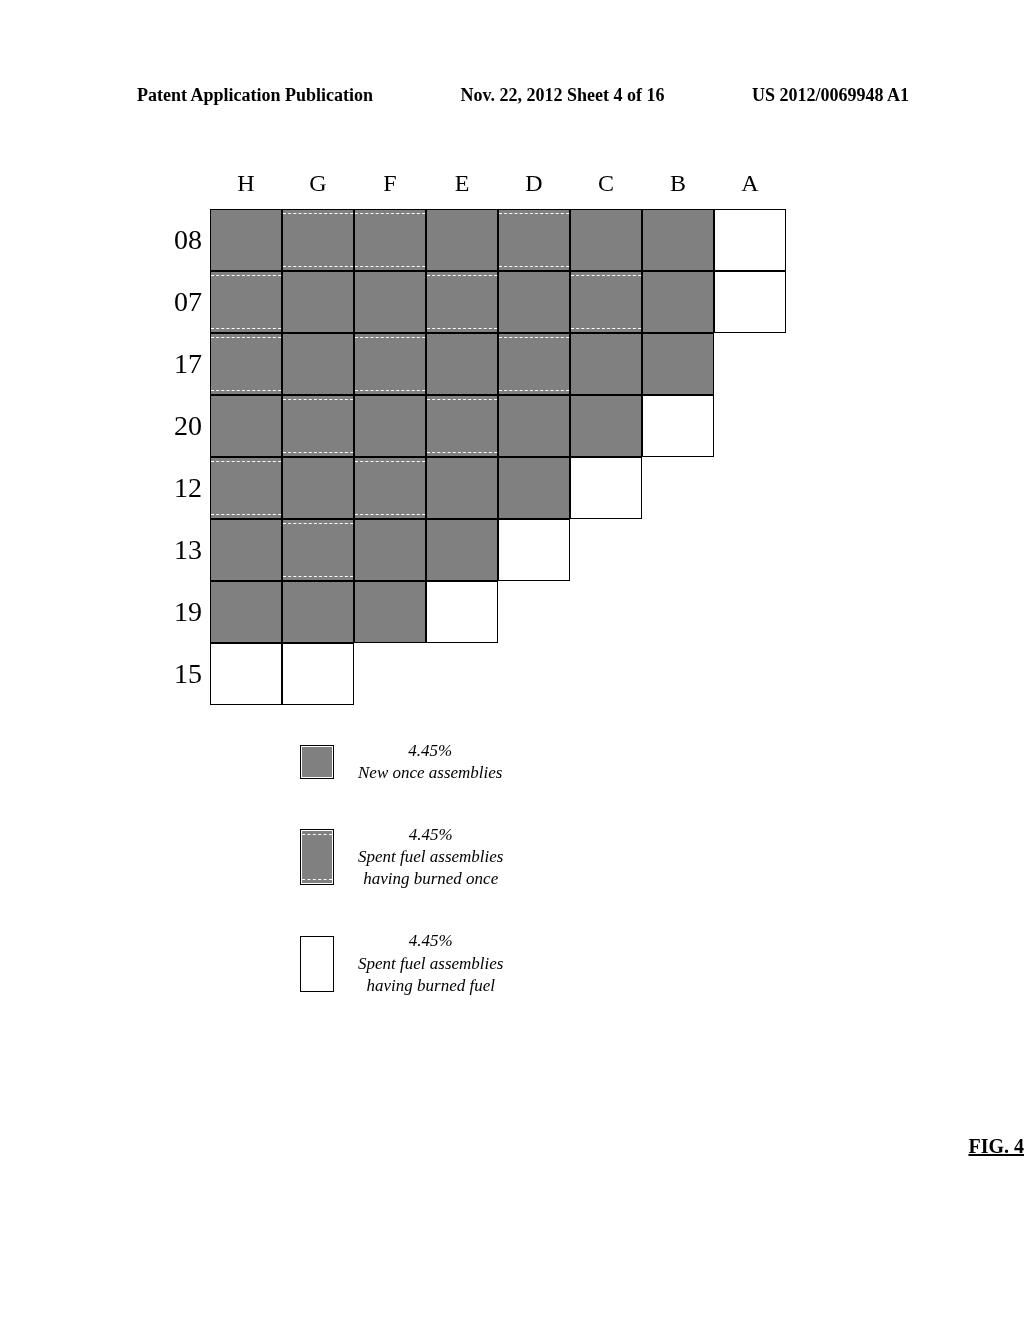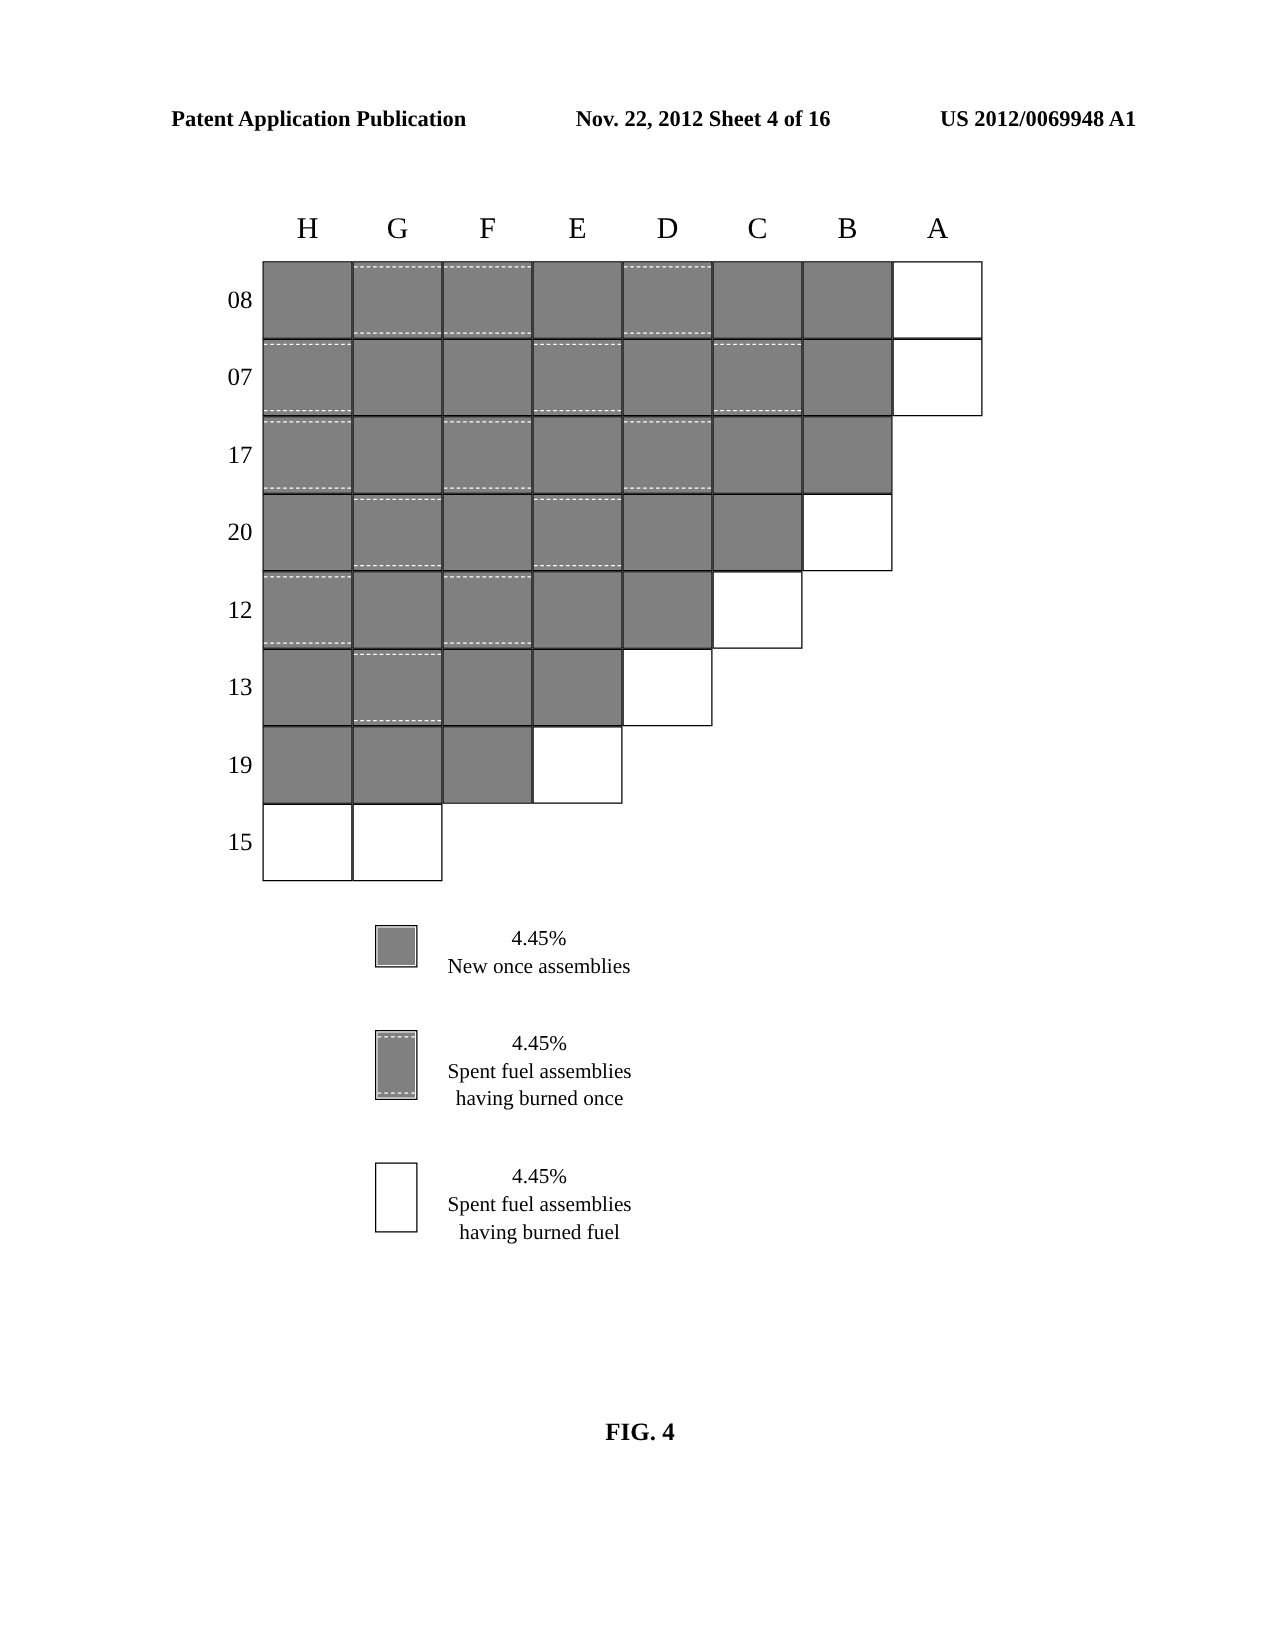--- a/index.html
+++ b/index.html
@@ -45,21 +45,21 @@
       display: flex;
       flex-direction: column;
     }
     .row-label {
       height: 62px;
       width: 50px;
       display: flex;
       align-items: center;
       justify-content: flex-end;
       padding-right: 8px;
-      font-size: 20px;
+      font-size: 28px;
       box-sizing: border-box;
     }
     .grid {
       position: relative;
     }
     .grid-row {
       display: flex;
     }
     .cell {
       width: 72px;
@@ -100,22 +100,23 @@
     .fill-twice {
       background: #fff;
     }
     .legend {
       position: absolute;
       top: 740px;
       left: 300px;
     }
     .legend-item {
       display: flex;
-      align-items: flex-start;
+      align-items: center;
       margin-bottom: 40px;
+      font-style: italic;
     }
     .legend-swatch {
       width: 34px;
       height: 34px;
       border: 1px solid #000;
       margin-right: 24px;
       position: relative;
       box-sizing: border-box;
     }
     .legend-swatch.tall {
@@ -128,23 +129,24 @@
     .legend-text {
       font-size: 17px;
       line-height: 1.3;
       text-align: center;
     }
     .figure-label {
       position: absolute;
       top: 1135px;
       left: 0;
       right: 0;
-      text-align: center;
+      text-align: right;
       font-size: 20px;
       font-weight: bold;
+      text-decoration: underline;
     }
   </style>
 </head>
 <body>
 
 <div class="header">
   <span>Patent Application Publication</span>
   <span>Nov. 22, 2012  Sheet 4 of 16</span>
   <span>US 2012/0069948 A1</span>
 </div>

